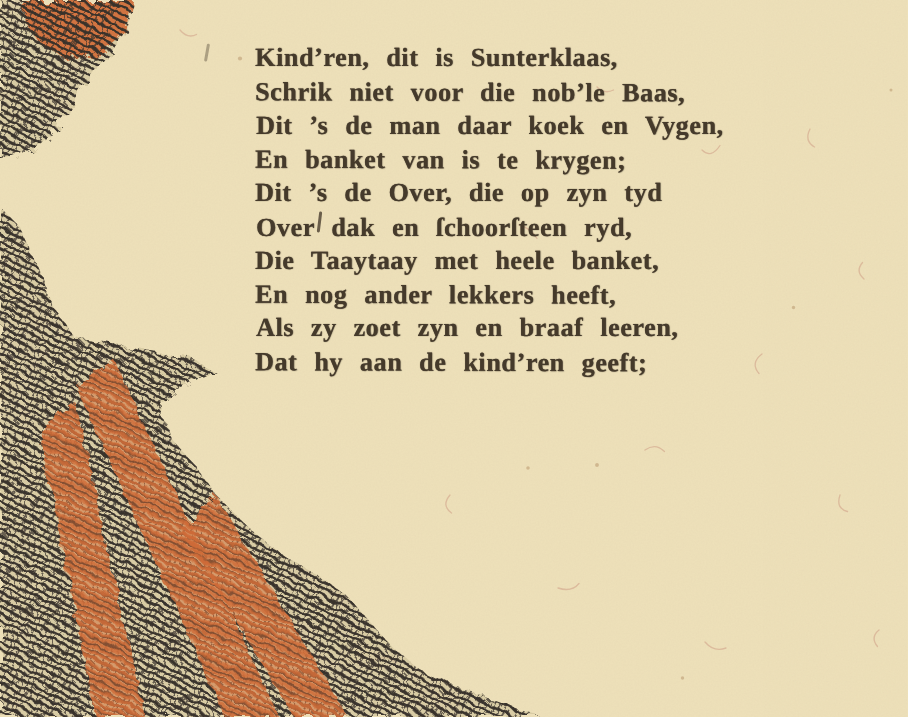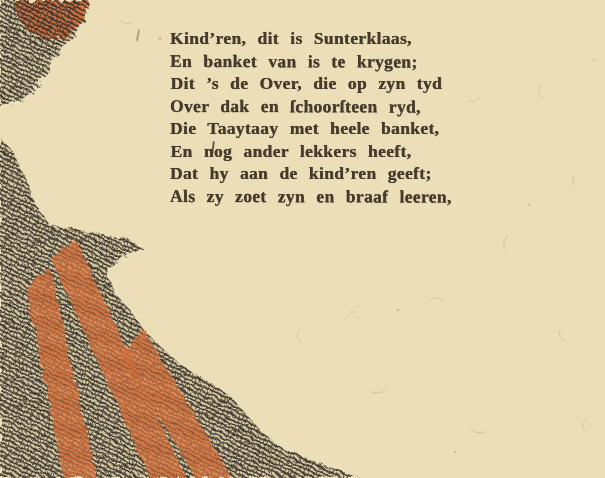--- a/index.html
+++ b/index.html
@@ -129,25 +129,27 @@
             <path d="M120,352 L144,330 232,478 196,478 Z" style="fill:var(--orange)" opacity="0.5"></path>
             <path d="M120,352 L144,330 232,478 196,478 Z" fill="url(#hatchO)" opacity="0.85"></path>
           </g>
         </g>
       </g>
     </g>
   </svg>
 
   <div class="poem">
     <div class="line">Kind’ren, dit is Sunterklaas,</div>
+    <div class="line">Schrik niet voor die nob’le Baas,</div>
+    <div class="line">Dit ’s de man daar koek en Vygen,</div>
     <div class="line">En banket van is te krygen;</div>
     <div class="line">Dit ’s de Over, die op zyn tyd</div>
     <div class="line">Over dak en ſchoorſteen ryd,</div>
     <div class="line">Die Taaytaay met heele banket,</div>
     <div class="line">En nog ander lekkers heeft,</div>
+    <div class="line">Als zy zoet zyn en braaf leeren,</div>
     <div class="line">Dat hy aan de kind’ren geeft;</div>
-    <div class="line">Als zy zoet zyn en braaf leeren,</div>
   </div>
 
   <div class="ink-flaw flaw-1"></div>
   <div class="ink-flaw flaw-2"></div>
 
 </div>
 
 </body></html>

